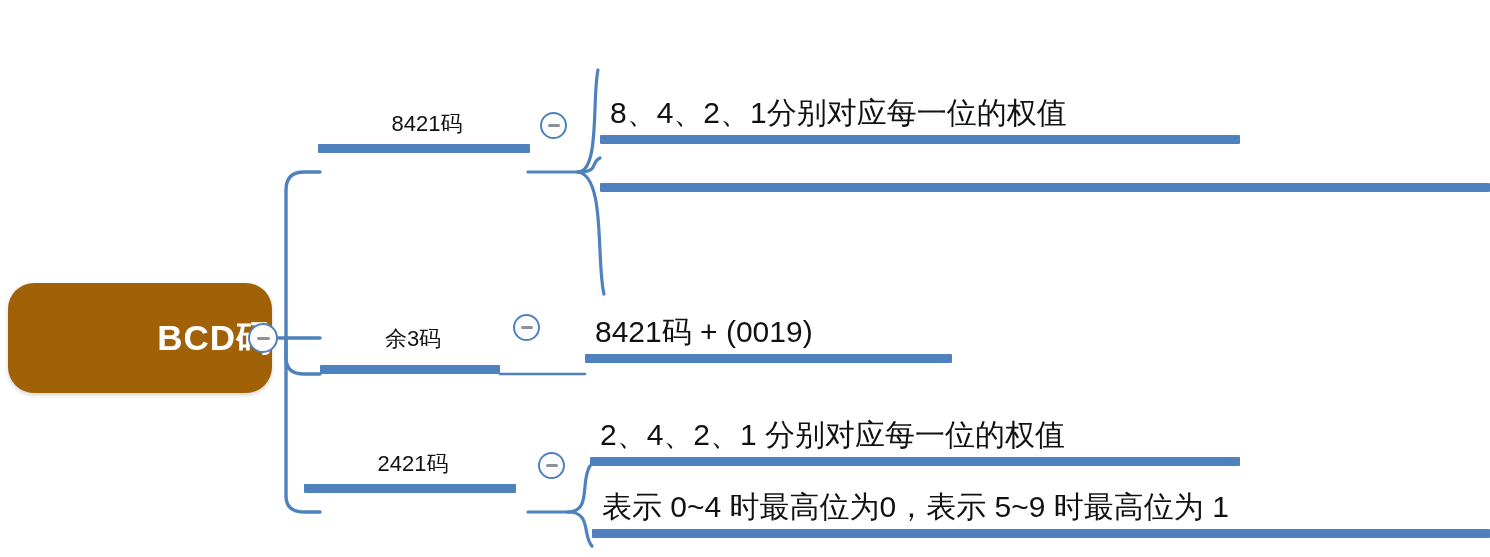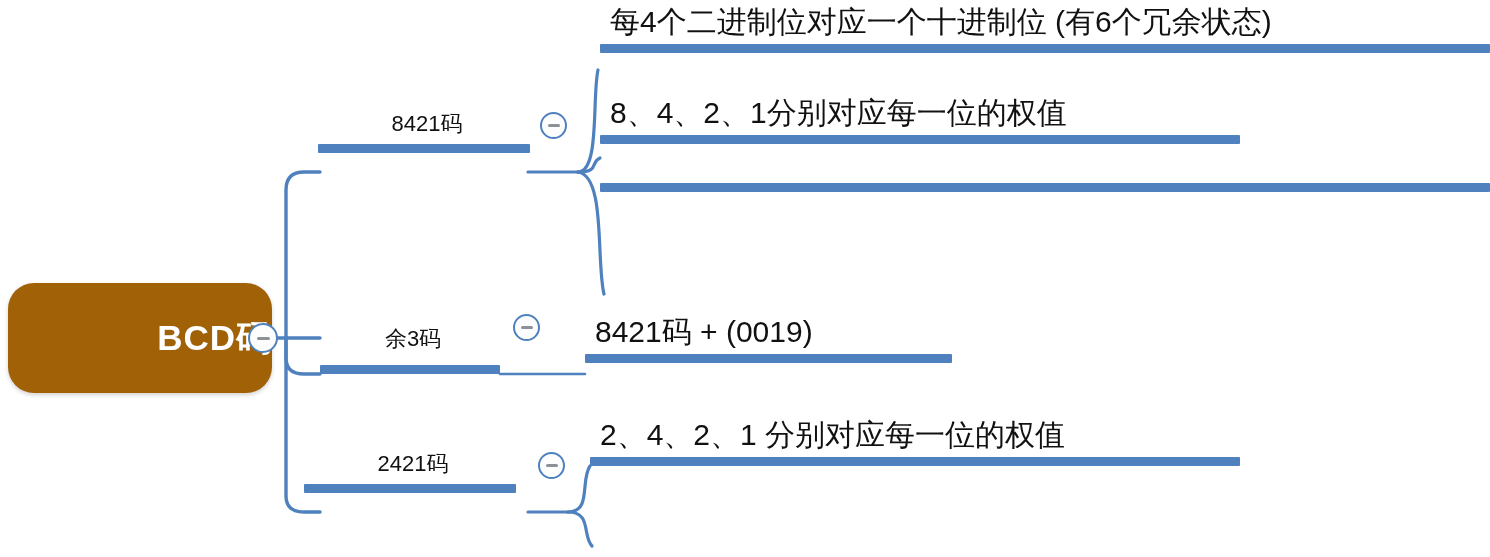--- a/index.html
+++ b/index.html
@@ -146,24 +146,20 @@
   </div>
 
   <div class="topic branch-topic" style="left:318px; top:110px; width:212px;">
     <div class="topic-text">8421码</div>
     <div class="topic-bar"></div>
   </div>
   <div class="toggle small" style="left:540px; top:112px;">
     <span class="minus"></span>
   </div>
 
-  <div class="topic leaf-topic" style="left:600px; top:2px; width:890px;">
-    <div class="topic-text">每4个二进制位对应一个十进制位 (有6个冗余状态)</div>
-    <div class="topic-bar"></div>
-  </div>
 
   <div class="topic leaf-topic" style="left:600px; top:93px; width:640px;">
     <div class="topic-text">8、4、2、1分别对应每一位的权值</div>
     <div class="topic-bar"></div>
   </div>
 
   <div class="topic leaf-topic" style="left:600px; top:183px; width:890px;">
     <div class="topic-bar"></div>
   </div>
 
@@ -186,14 +182,18 @@
   </div>
   <div class="toggle small" style="left:538px; top:452px;">
     <span class="minus"></span>
   </div>
 
   <div class="topic leaf-topic" style="left:590px; top:415px; width:650px;">
     <div class="topic-text">2、4、2、1 分别对应每一位的权值</div>
     <div class="topic-bar"></div>
   </div>
 
+  <div class="topic leaf-topic" style="left:592px; top:487px; width:898px;">
+    <div class="topic-text">表示 0~4 时最高位为0，表示 5~9 时最高位为 1</div>
+    <div class="topic-bar"></div>
+  </div>
 
 </div>
 
 </body></html>

